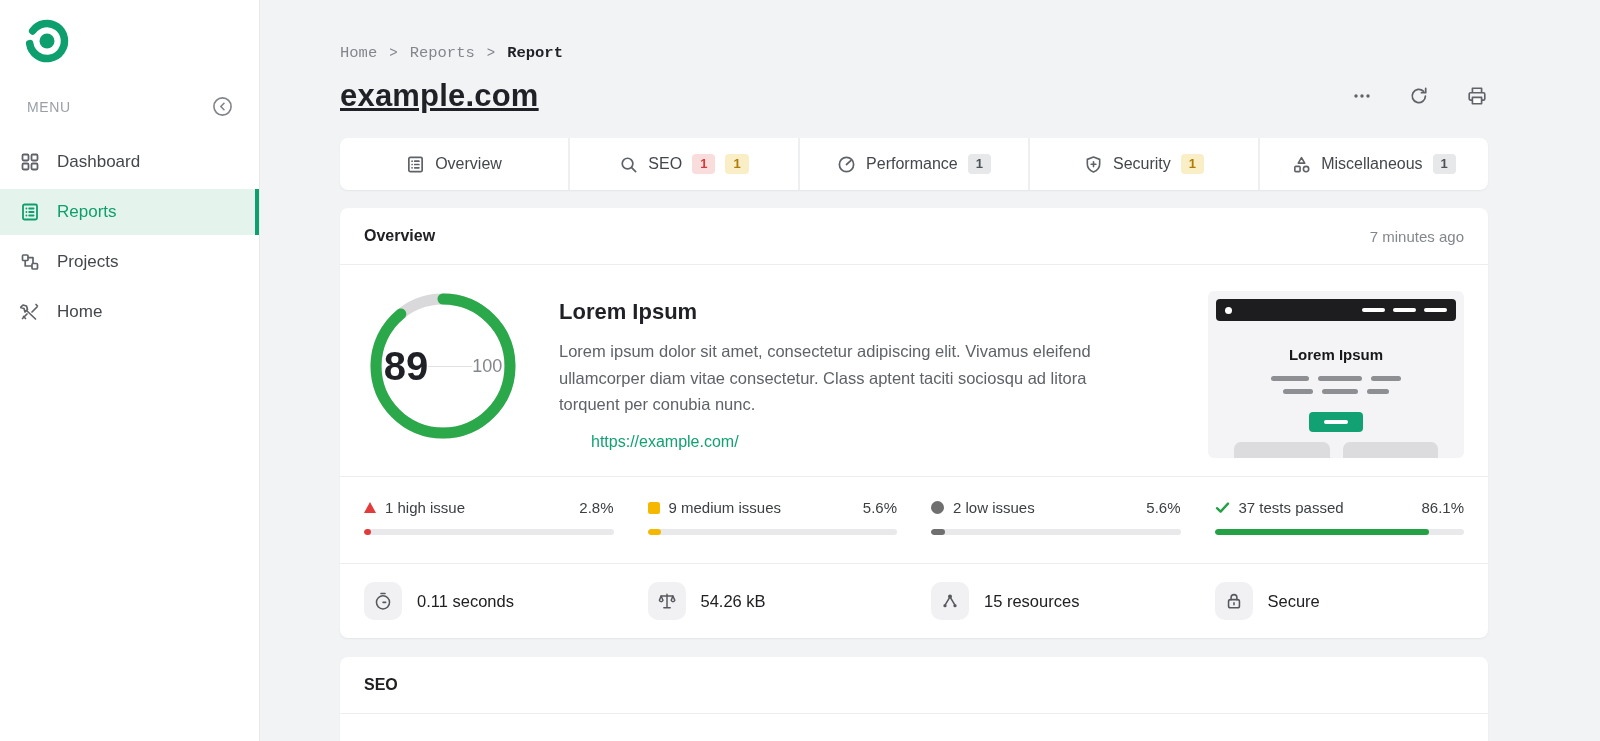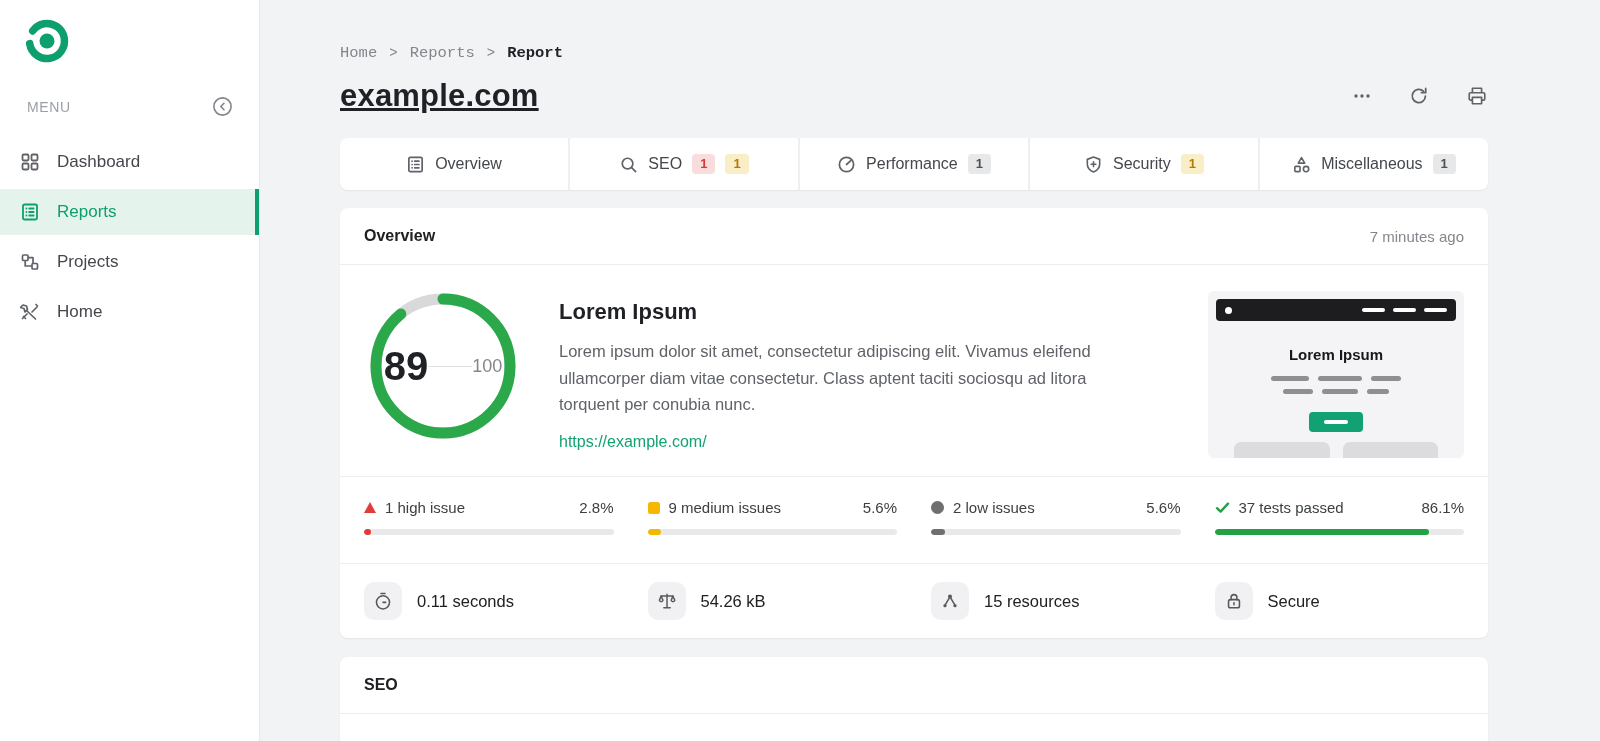--- a/index.html
+++ b/index.html
@@ -69,21 +69,21 @@
   .ov-body { display:flex; padding:26px 24px 18px 28px; }
   .score-wrap { width:150px; height:150px; position:relative; flex:none; }
   .score-center { position:absolute; inset:0; display:flex; flex-direction:row; align-items:center; justify-content:center; }
   .score-value { font-size:40px; font-weight:700; color:#1f2126; line-height:1; }
   .score-div { width:44px; height:1px; background:#e1e1e3; margin:7px 0 6px; }
   .score-max { font-size:18px; color:#83878c; }
 
   .site-info { flex:1; padding:8px 0 0 41px; }
   .site-heading { font-size:22px; font-weight:600; color:#1f2126; }
   .site-desc { margin-top:13px; font-size:16.5px; line-height:1.62; color:#5f6368; max-width:585px; }
-  .site-url { display:inline-block; margin-top:15px; font-size:16px; color:#12a173; text-decoration:none; }
+  .site-url { display:inline-block; margin-top:15px; font-size:16px; color:#12a173; text-decoration:none;margin-left:32px; }
 
   .thumb { width:256px; height:167px; flex:none; background:#f4f4f6; border-radius:6px; padding:8px; position:relative; overflow:hidden; }
   .thumb-bar { height:22px; background:#1d1d1f; border-radius:4px; display:flex; align-items:center; padding:0 9px; }
   .thumb-dot { width:7px; height:7px; border-radius:50%; background:#fff; }
   .thumb-links { margin-left:auto; display:flex; gap:8px; }
   .thumb-links span { width:23px; height:4px; border-radius:2px; background:#fff; }
   .thumb-heading { text-align:center; font-size:15px; font-weight:700; color:#17181a; margin-top:25px; }
   .thumb-lines { display:flex; justify-content:center; gap:9px; margin-top:13px; }
   .thumb-lines.second { margin-top:8px; }
   .thumb-lines span { height:5px; border-radius:2.5px; background:#8e8f93; }

